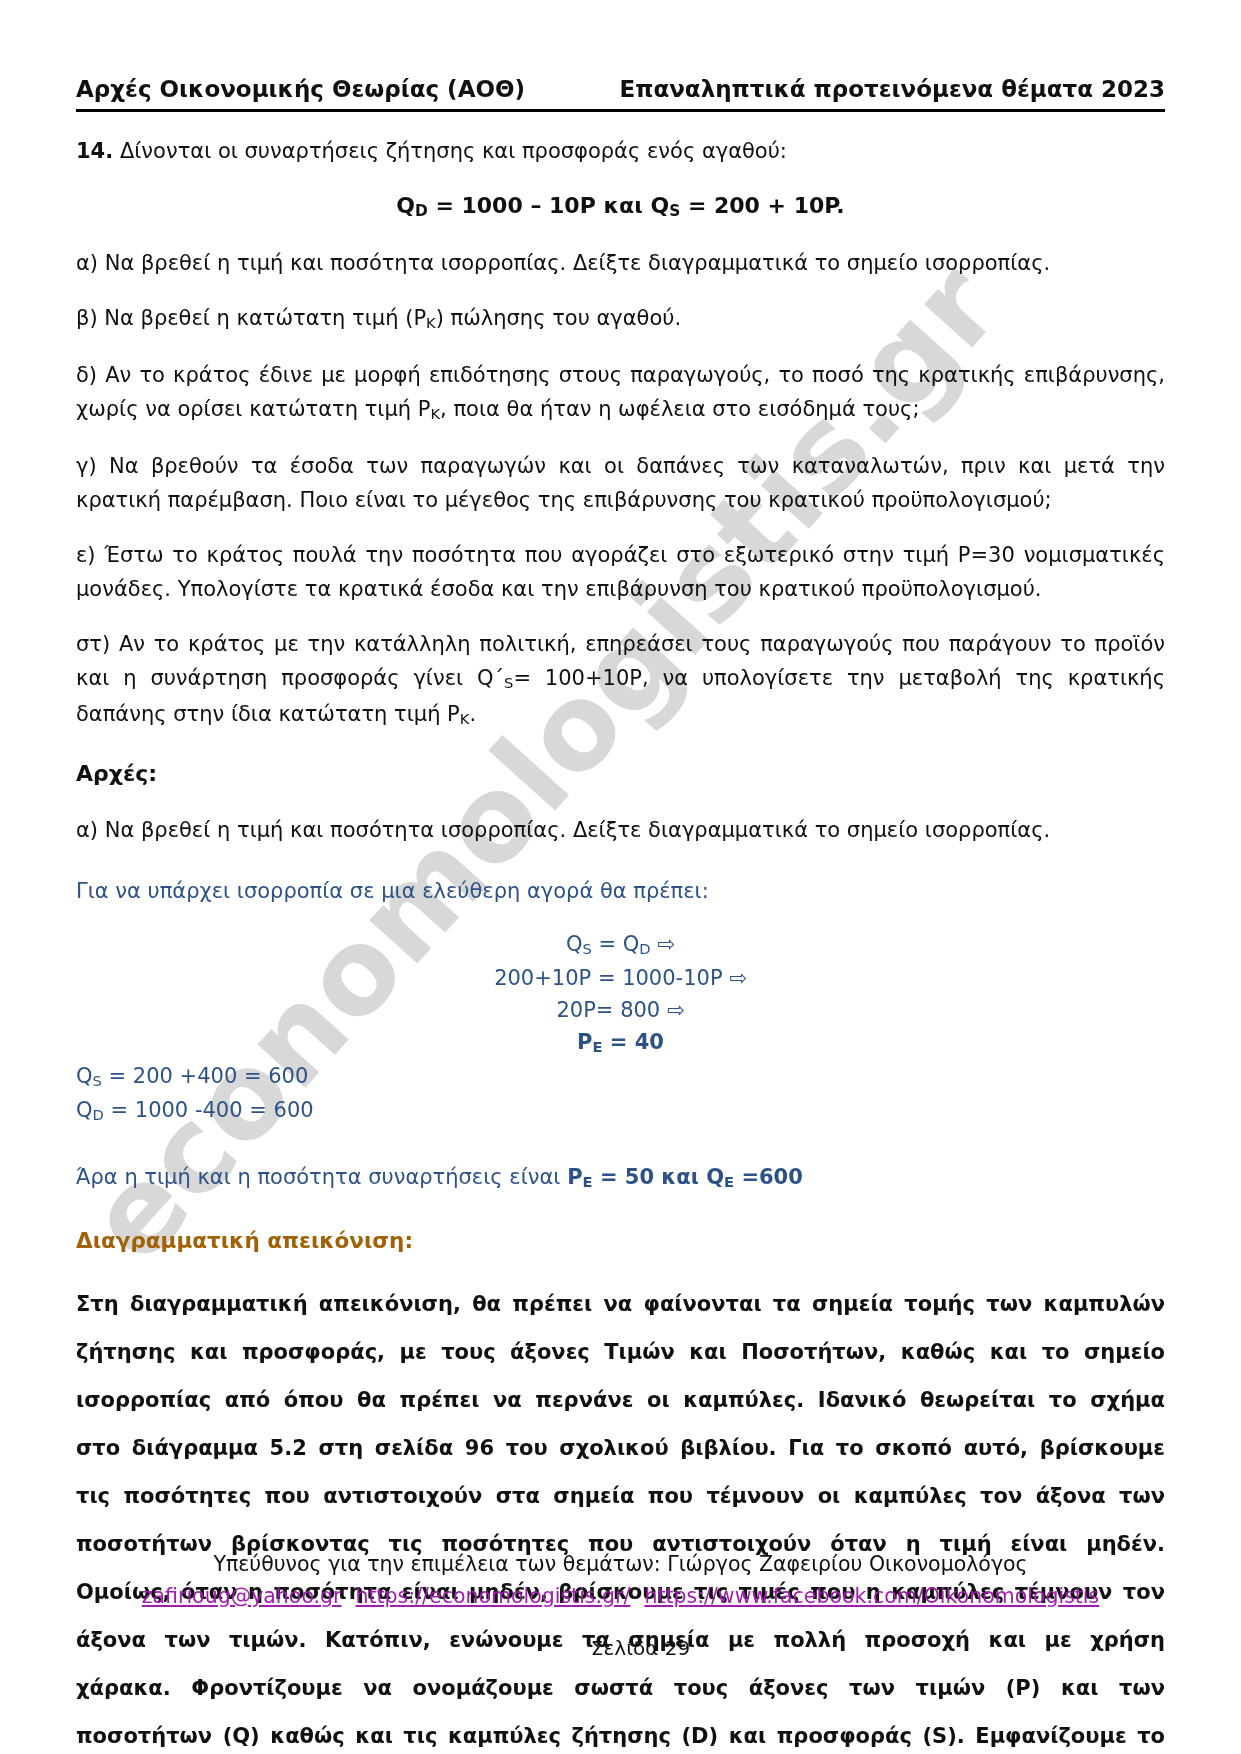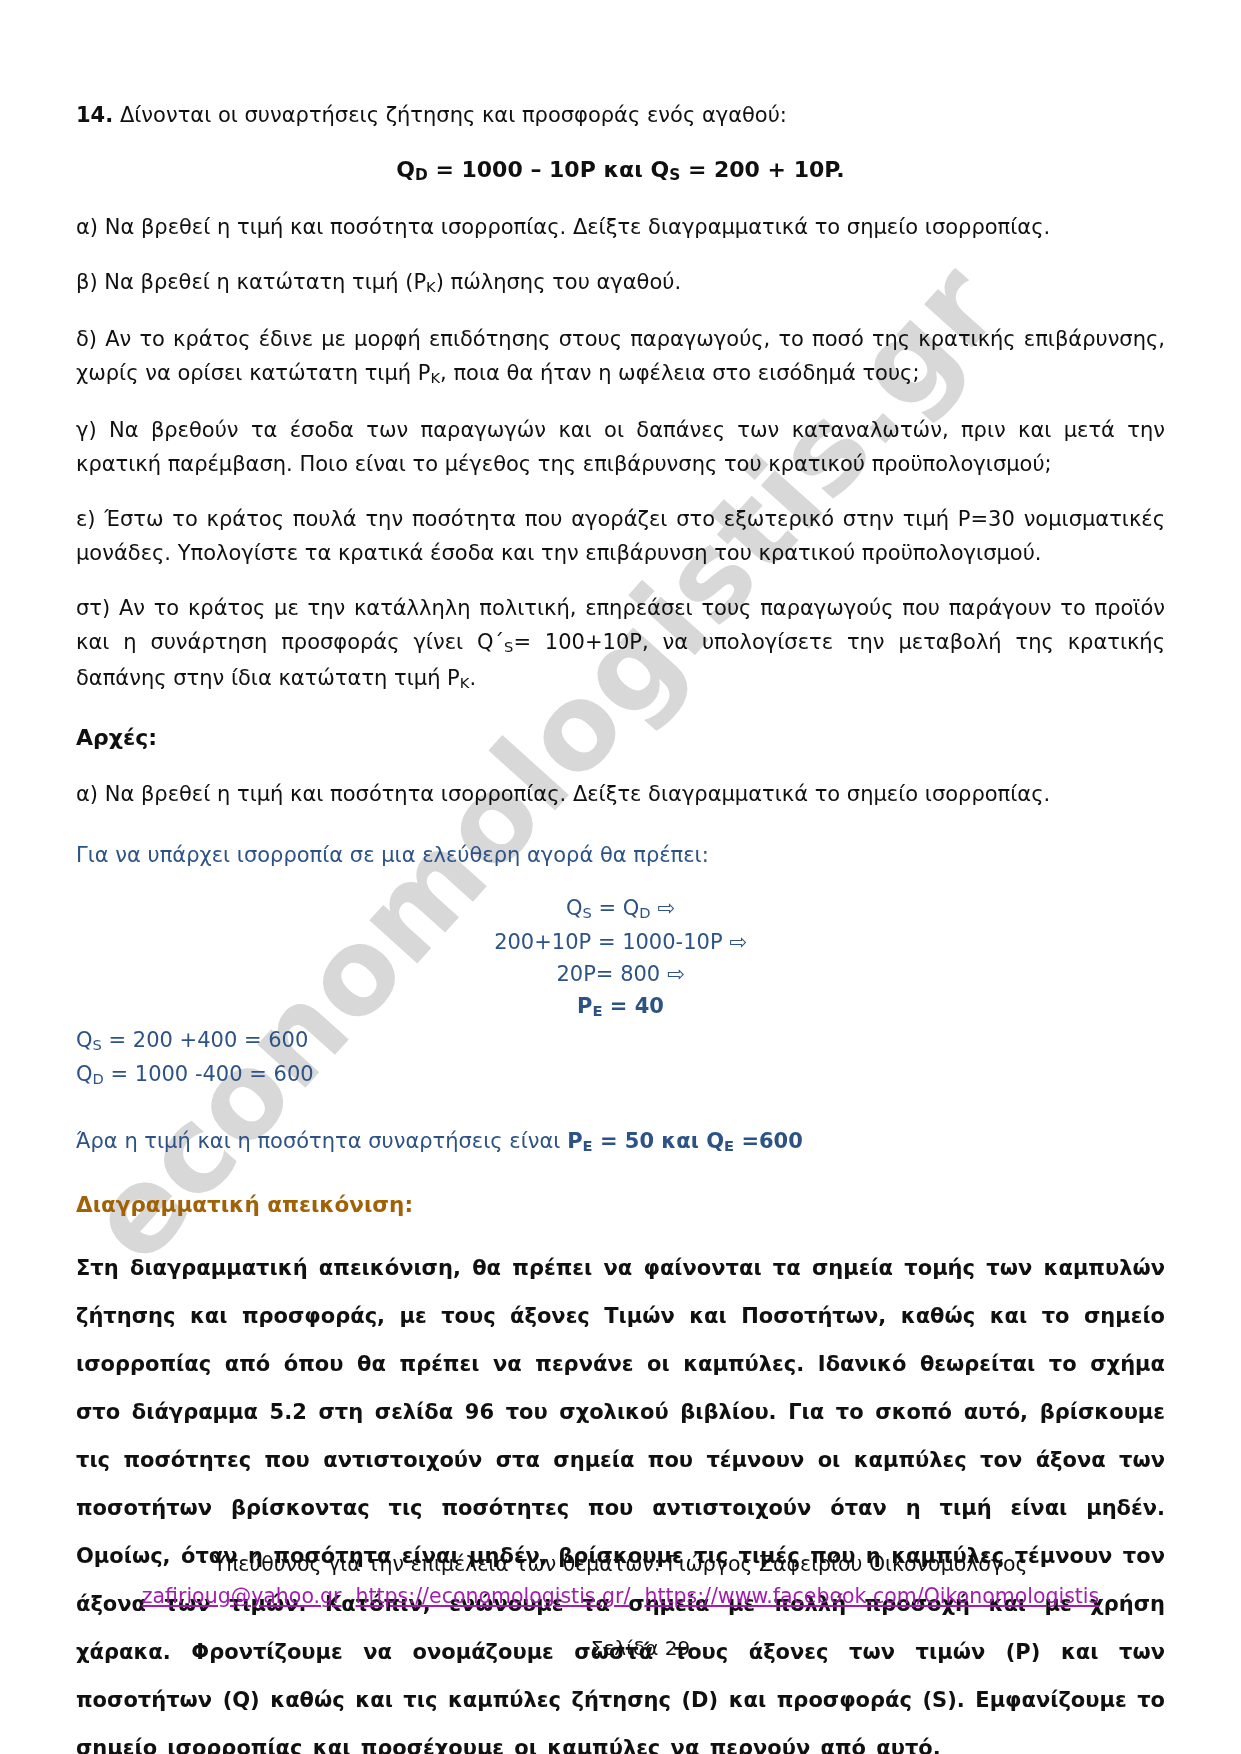--- a/index.html
+++ b/index.html
@@ -64,20 +64,24 @@
 </style>
 </head>
 <body>
 
 <div class="page">
 
   <div class="watermark">economologistis.gr</div>
 
   <div class="content">
 
+    <div class="hdr">
+      <span>Αρχές Οικονομικής Θεωρίας (ΑΟΘ)</span>
+      <span>Επαναληπτικά προτεινόμενα θέματα 2023</span>
+    </div>
 
     <p class="para first-line"><span class="num">14.</span><span> Δίνονται οι συναρτήσεις ζήτησης και προσφοράς ενός αγαθού:</span></p>
 
     <div class="eq-center"><span>Q</span><span class="sub">D</span><span> = 1000 – 10P και Q</span><span class="sub">S</span><span> = 200 + 10P.</span></div>
 
 
     <p class="para">α) Να βρεθεί η τιμή και ποσότητα ισορροπίας. Δείξτε διαγραμματικά το σημείο ισορροπίας.</p>
 
     <p class="para"><span>β) Να βρεθεί η κατώτατη τιμή (P</span><span class="sub">Κ</span><span>) πώλησης του αγαθού.</span></p>
 

